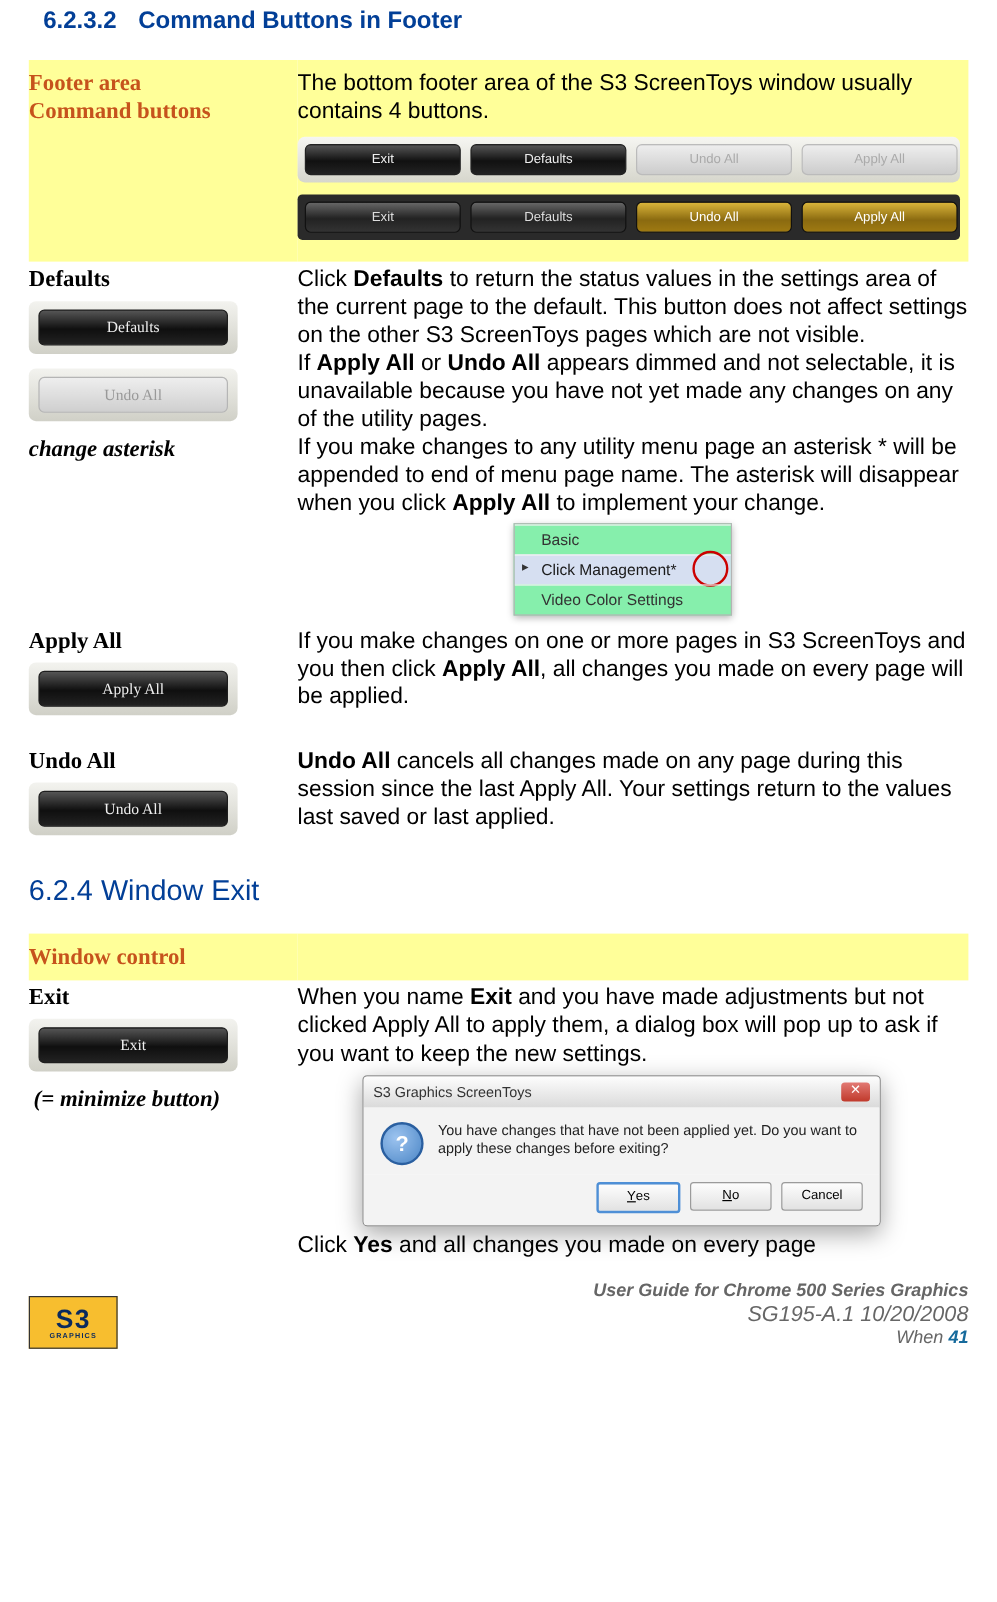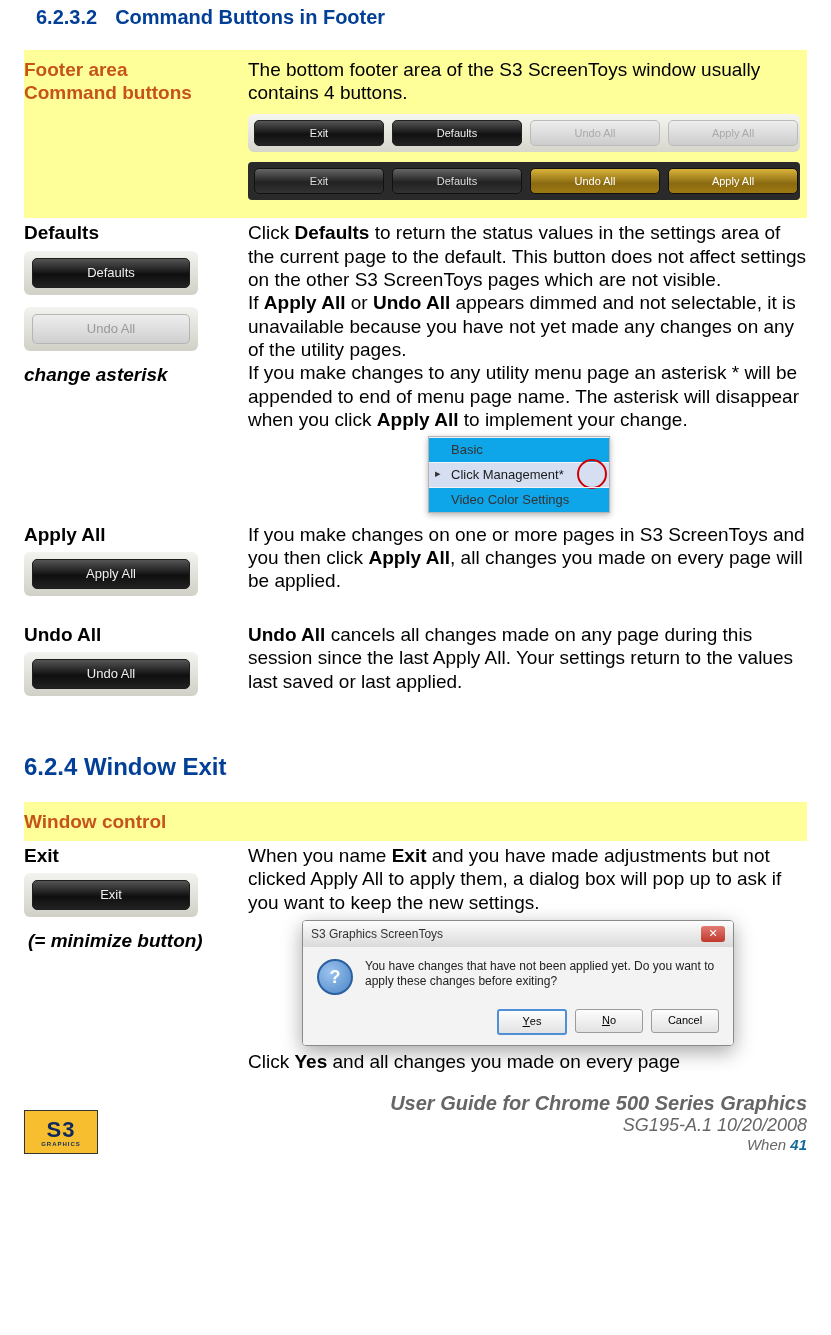--- a/index.html
+++ b/index.html
@@ -19,32 +19,33 @@
     font-weight: bold;
     font-size: 20px;
     margin: 0 0 20px 12px;
   }
   .sec-num-title .gap {
     display: inline-block;
     width: 18px;
   }
   .sec-h2 {
     color: #023f97;
-    font-weight: bold;
+    font-weight: normal;
     font-size: 24px;
-    margin: 32px 0 20px 0;
+    margin: 8px 0 20px 0;
   }
   table.content-table {
     border-collapse: collapse;
     width: 100%;
   }
   td.left-col {
     width: 218px;
     vertical-align: top;
     padding: 3px 6px 12px 0;
+    font-family: Liberation Serif, serif;
   }
   td.right-col {
     vertical-align: top;
     padding: 3px 0 3px 0;
     margin-top: 30px;
   }
   tr.hl td {
     background: #ffff99;
   }
   tr.hl td.left-col {
@@ -139,21 +140,21 @@
     background: linear-gradient(#eee, #cfcfcf);
     border: 1px solid #b5b5b5;
   }
   
   .menu-shot {
     width: 180px;
     border: 1px solid #b4b4b4;
     box-shadow: 0 2px 6px rgba(0,0,0,0.3);
     margin: 4px 0 4px 180px;
     font-size: 13px;
-    background: #0ea5e9;
+    background: #86efac;
   }
   .menu-shot .row {
     padding: 4px 8px 4px 22px;
     position: relative;
     color: #333;
     border-top: 1px solid #f3f3f3;
   }
   .menu-shot .row.sel {
     background: #d6dff1;
     color: #1a1a1a;
@@ -276,21 +277,21 @@
   }
   .foot-right {
     margin-left: auto;
     text-align: right;
     line-height: 1.2;
   }
   .foot-right .l1 {
     color: #666;
     font-style: italic;
     font-weight: bold;
-    font-size: 20px;
+    font-size: 15px;
   }
   .foot-right .l2 {
     color: #666;
     font-style: italic;
     font-size: 18px;
   }
   .foot-right .l3 {
     color: #666;
     font-style: italic;
     font-size: 15px;

